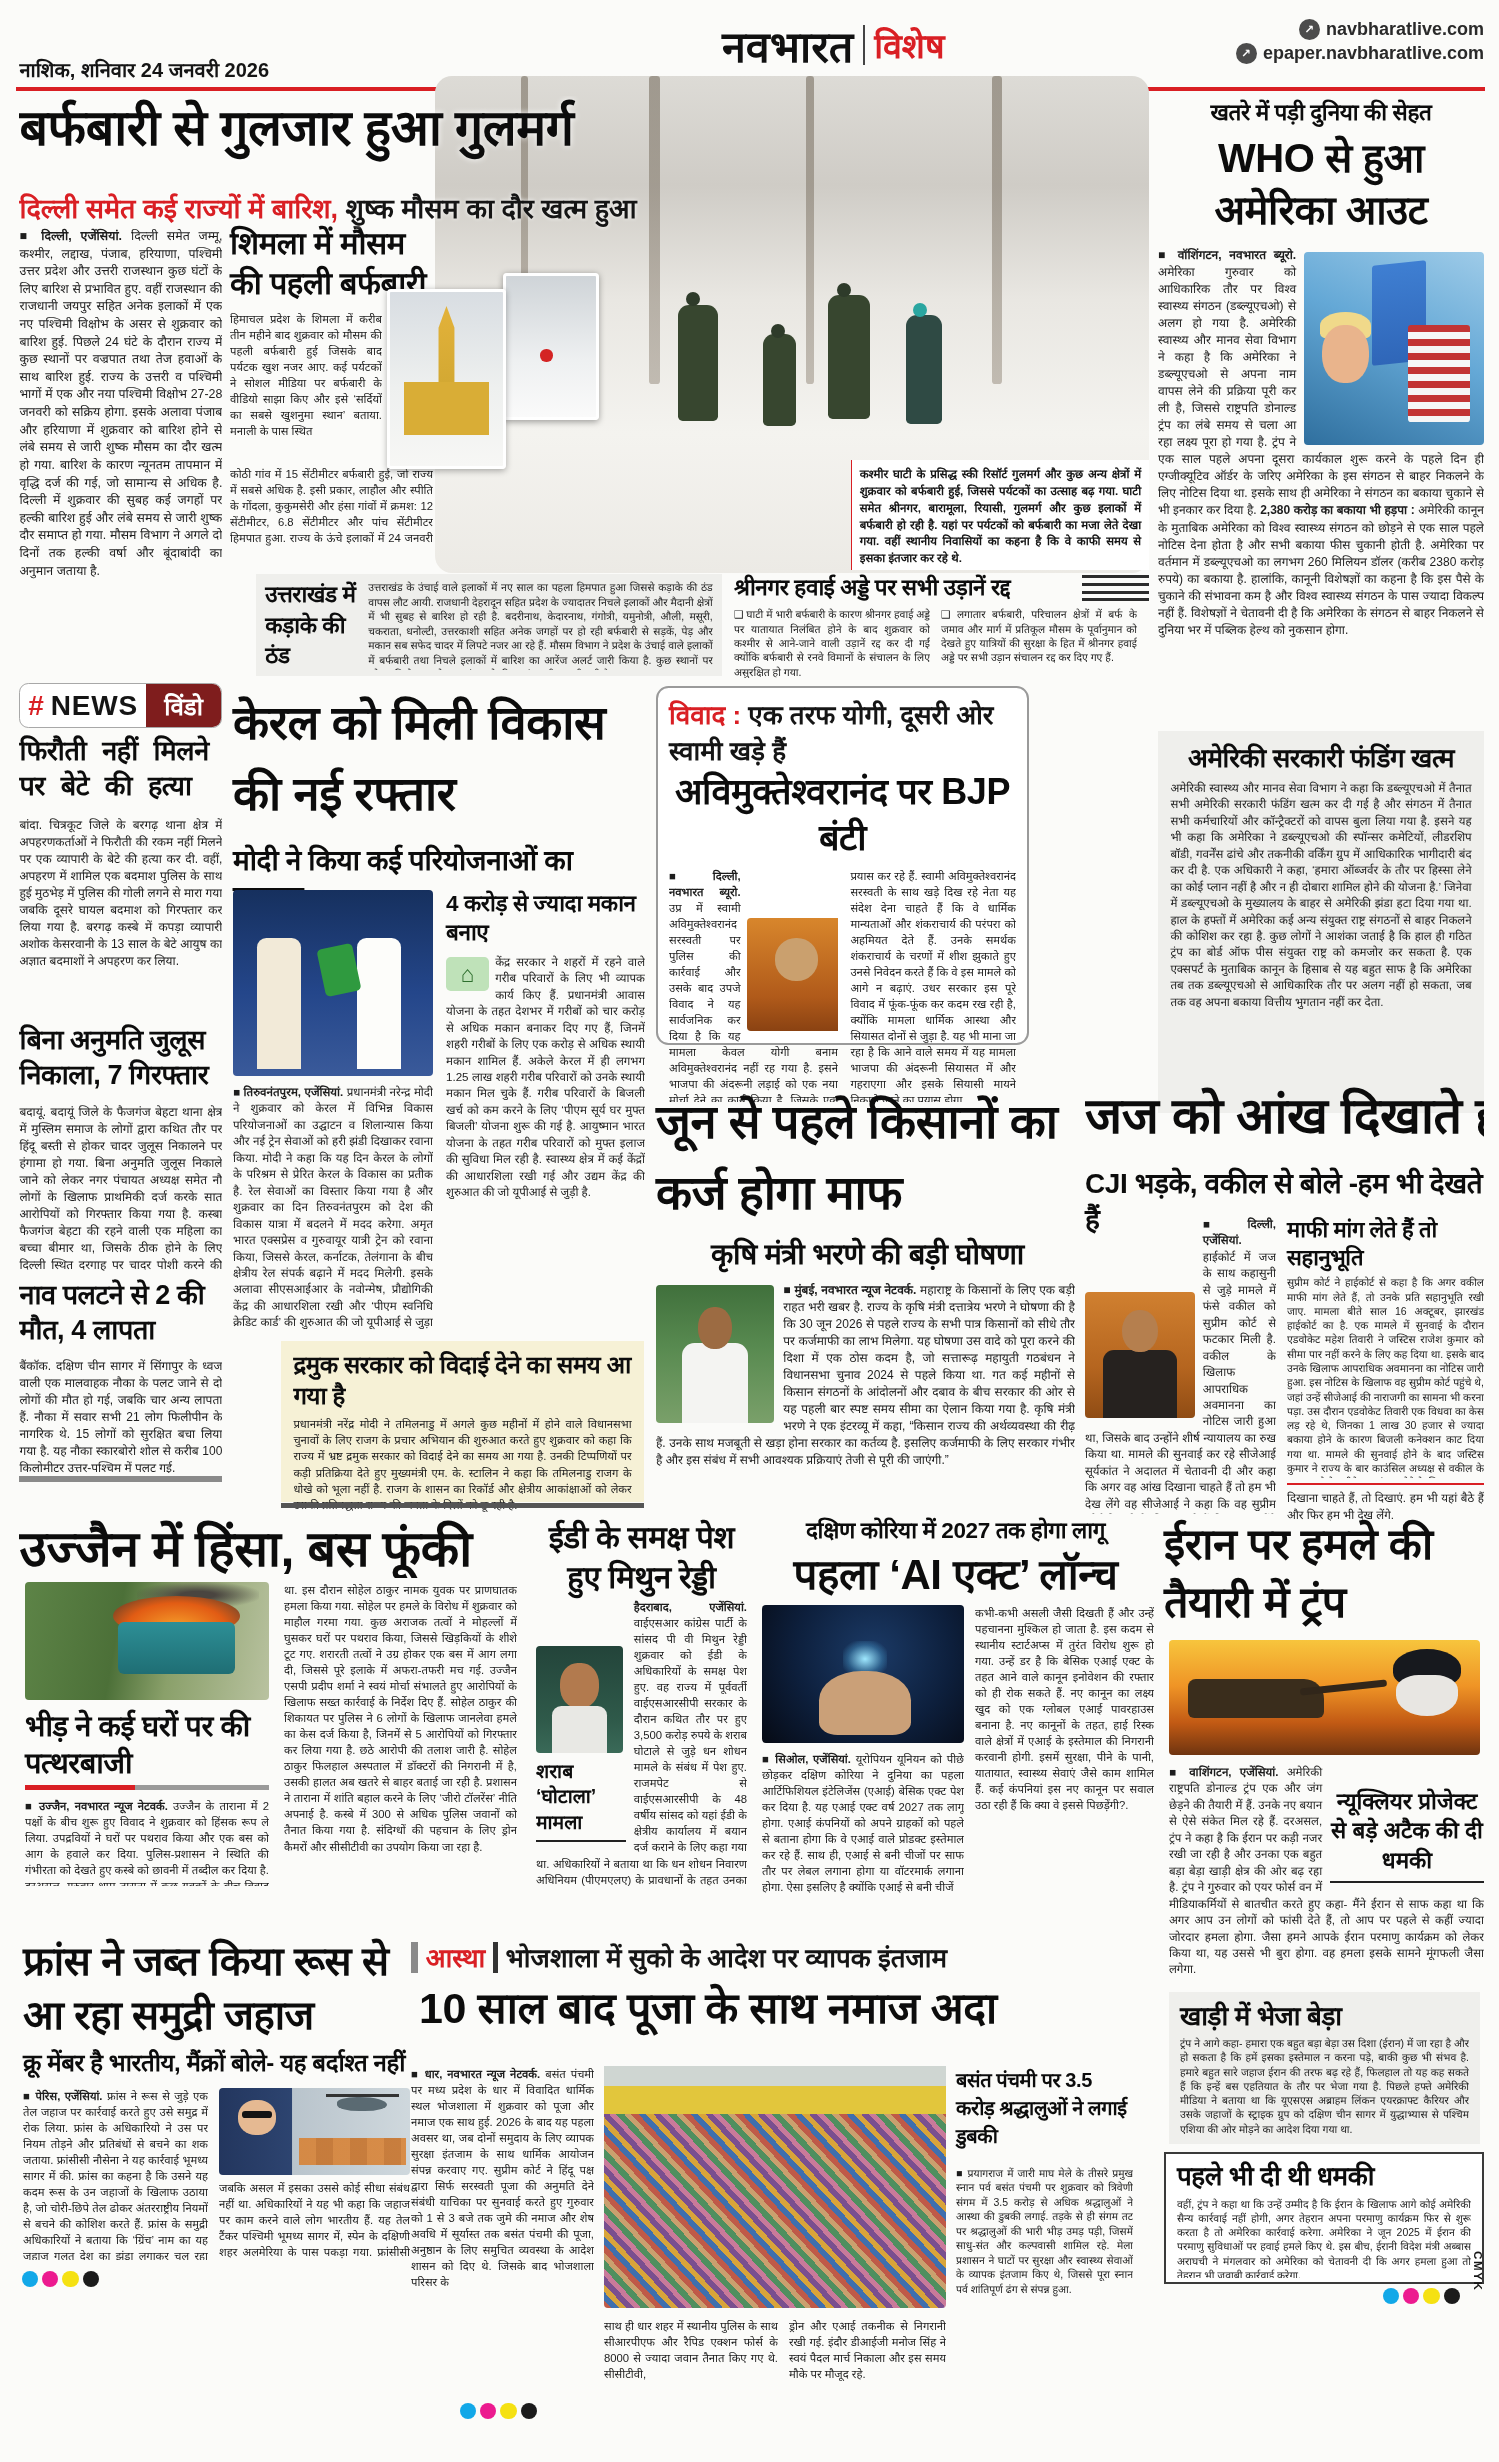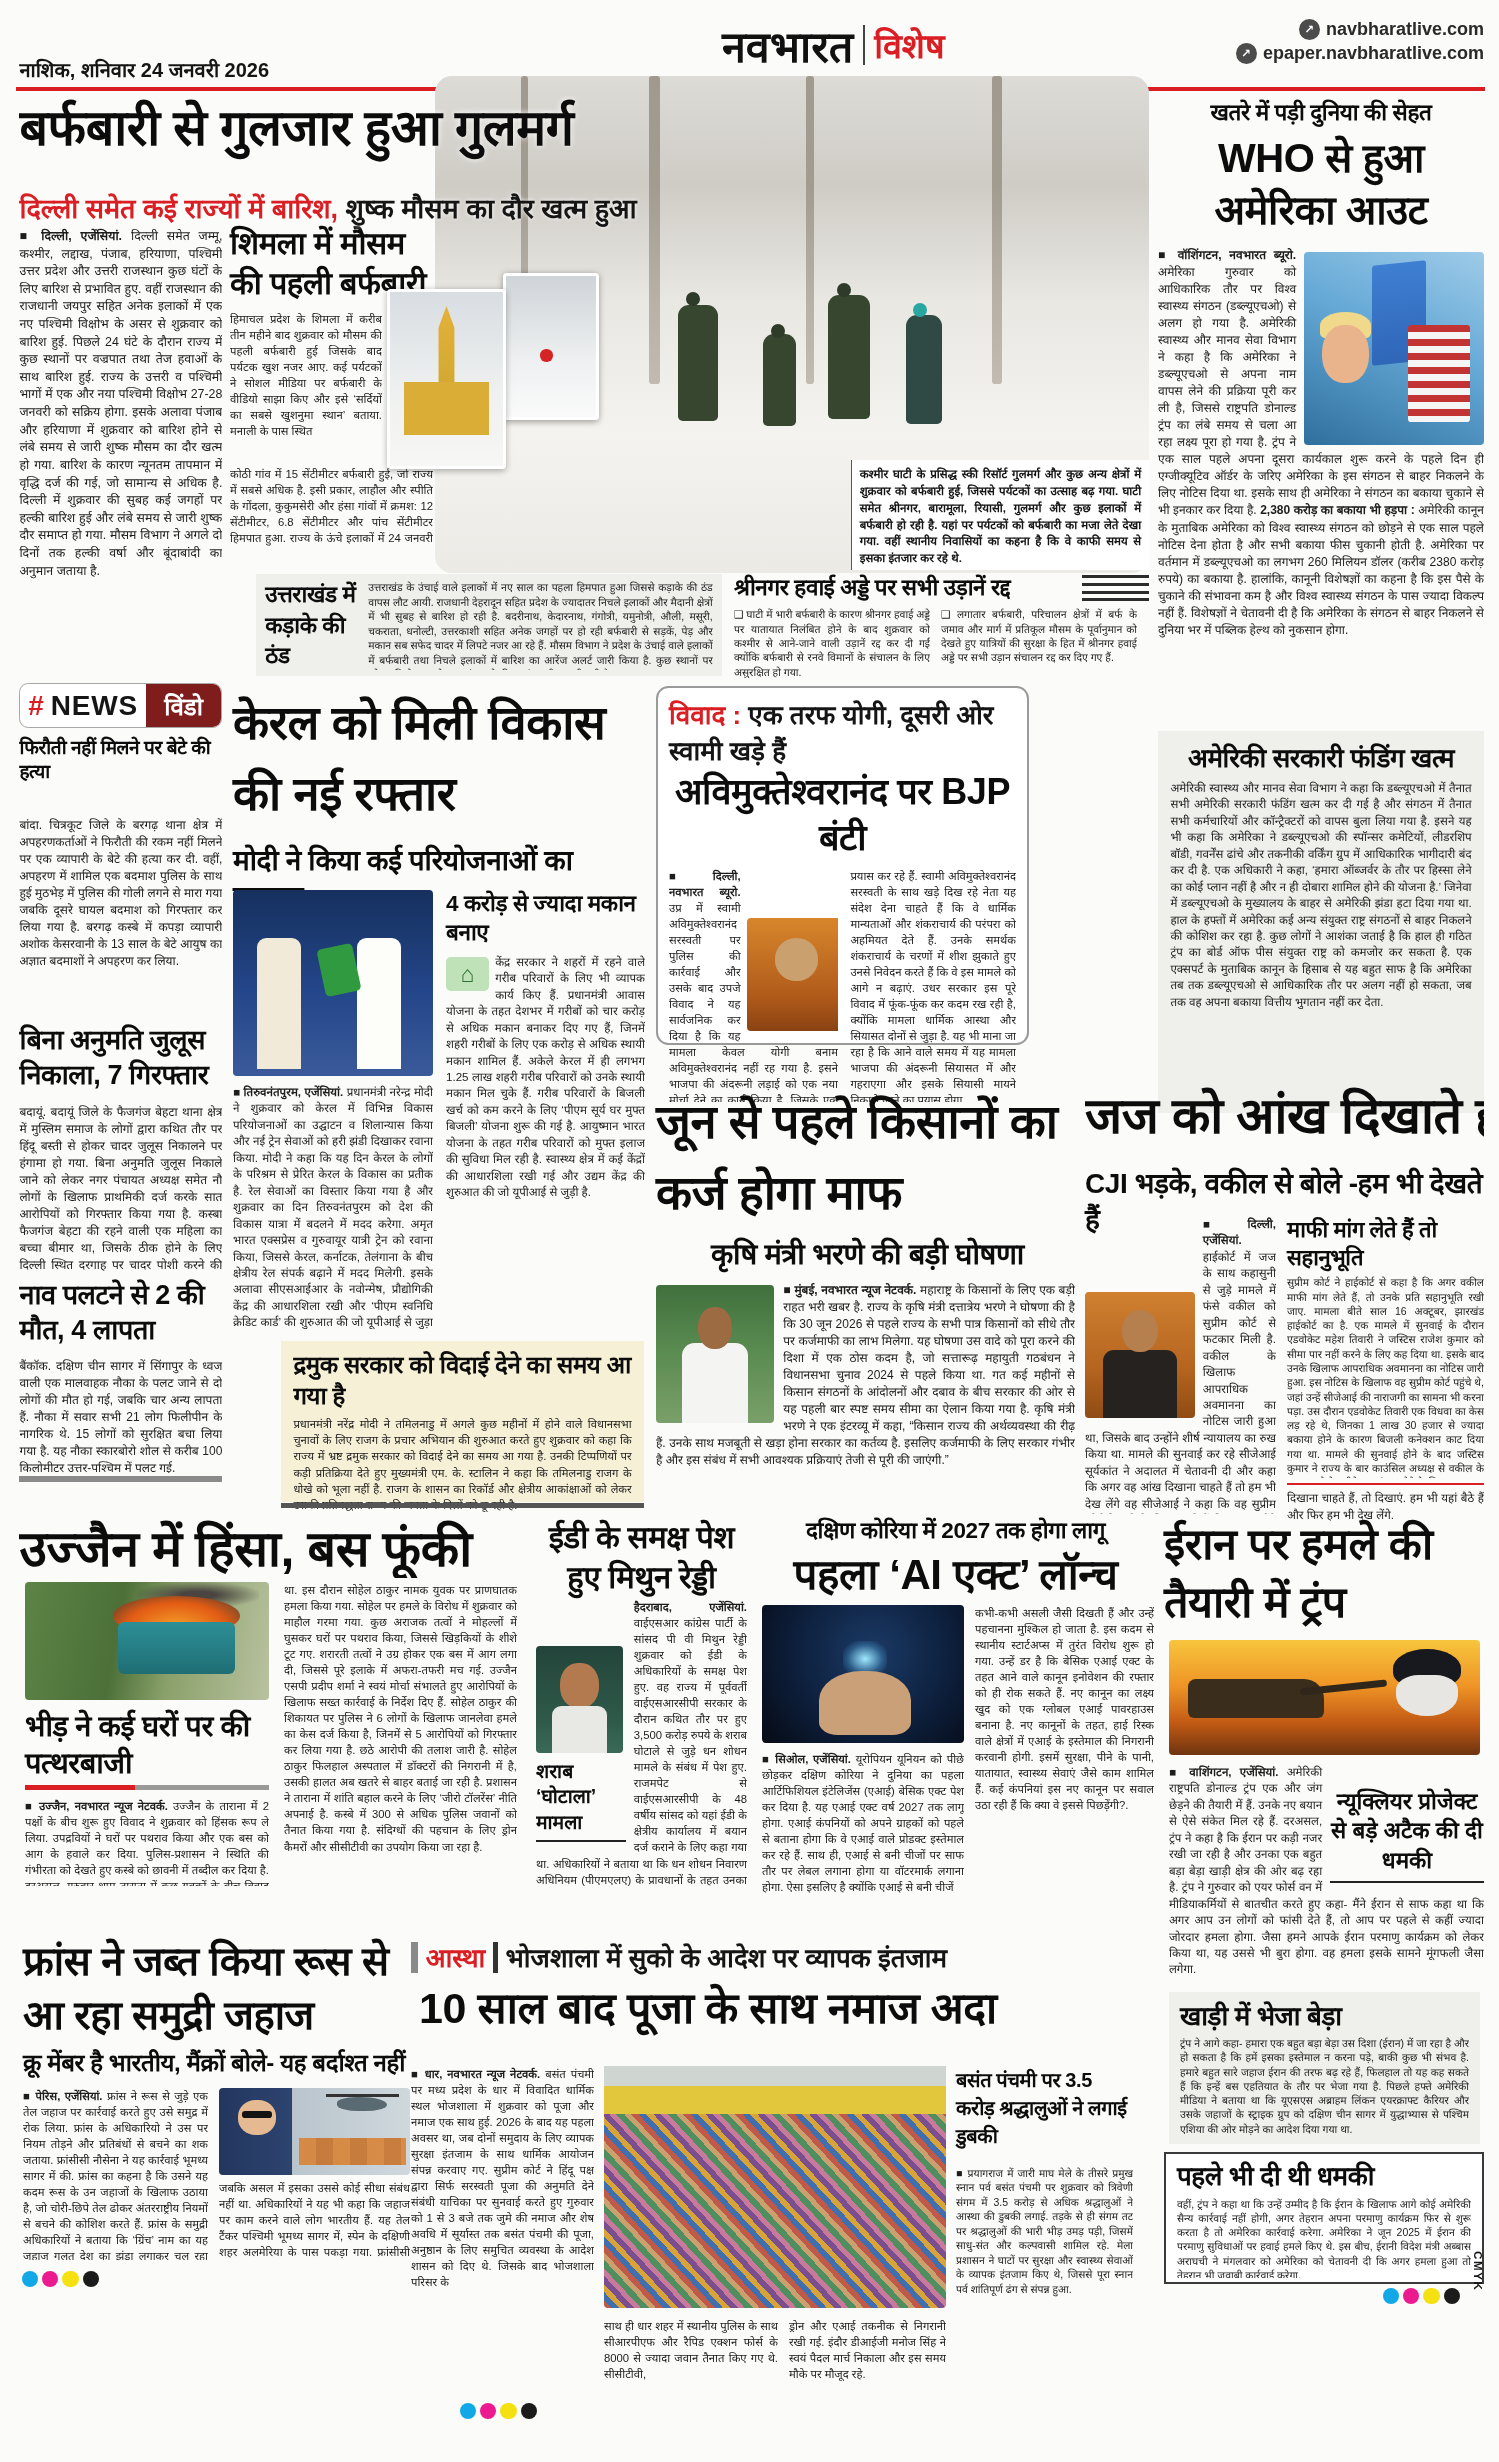--- a/index.html
+++ b/index.html
@@ -189,21 +189,21 @@
   </div>
 
   <div class="abs newshead" style="left:19.4px;top:683px;width:203px;height:45px;box-sizing:border-box;">
     <div class="left">
       <span class="red">#</span>
       <span>NEWS</span>
     </div>
     <div class="tab">विंडो</div>
   </div>
 
-  <div class="abs hl" style="left:19.4px;top:736px;width:203px;font-size:19px;">फिरौती नहीं मिलने पर बेटे की हत्या</div>
+  <div class="abs hl" style="left:19.4px;top:736px;width:203px;font-size:27px;font-family:Liberation Mono, monospace;">फिरौती नहीं मिलने पर बेटे की हत्या</div>
   <div class="abs bt clip" style="left:19.4px;top:817px;width:203px;height:202px;">बांदा. चित्रकूट जिले के बरगढ़ थाना क्षेत्र में अपहरणकर्ताओं ने फिरौती की रकम नहीं मिलने पर एक व्यापारी के बेटे की हत्या कर दी. वहीं, अपहरण में शामिल एक बदमाश पुलिस के साथ हुई मुठभेड़ में पुलिस की गोली लगने से मारा गया जबकि दूसरे घायल बदमाश को गिरफ्तार कर लिया गया है. बरगढ़ कस्बे में कपड़ा व्यापारी अशोक केसरवानी के 13 साल के बेटे आयुष का अज्ञात बदमाशों ने अपहरण कर लिया.</div>
 
   <div class="abs hl" style="left:19.4px;top:1023px;width:203px;font-size:27px;">बिना अनुमति जुलूस निकाला, 7 गिरफ्तार</div>
   <div class="abs bt clip" style="left:19.4px;top:1104px;width:203px;height:168px;">बदायूं. बदायूं जिले के फैजगंज बेहटा थाना क्षेत्र में मुस्लिम समाज के लोगों द्वारा कथित तौर पर हिंदू बस्ती से होकर चादर जुलूस निकालने पर हंगामा हो गया. बिना अनुमति जुलूस निकाले जाने को लेकर नगर पंचायत अध्यक्ष समेत नौ लोगों के खिलाफ प्राथमिकी दर्ज करके सात आरोपियों को गिरफ्तार किया गया है. कस्बा फैजगंज बेहटा की रहने वाली एक महिला का बच्चा बीमार था, जिसके ठीक होने के लिए दिल्ली स्थित दरगाह पर चादर पोशी करने की सलाह दी गई थी.</div>
 
   <div class="abs hl" style="left:19.4px;top:1278px;width:203px;font-size:27px;">नाव पलटने से 2 की मौत, 4 लापता</div>
   <div class="abs bt clip" style="left:19.4px;top:1358px;width:203px;height:115px;">बैंकॉक. दक्षिण चीन सागर में सिंगापुर के ध्वज वाली एक मालवाहक नौका के पलट जाने से दो लोगों की मौत हो गई, जबकि चार अन्य लापता हैं. नौका में सवार सभी 21 लोग फिलीपीन के नागरिक थे. 15 लोगों को सुरक्षित बचा लिया गया है. यह नौका स्कारबोरो शोल से करीब 100 किलोमीटर उत्तर-पश्चिम में पलट गई.</div>
   <div class="abs sep-bar" style="left:19.4px;top:1476px;width:203px;height:6.2px;"></div>
 
   <div class="abs hl" style="left:233px;top:688px;width:411px;font-size:47px;line-height:1.5;">केरल को मिली विकास की नई रफ्तार</div>

